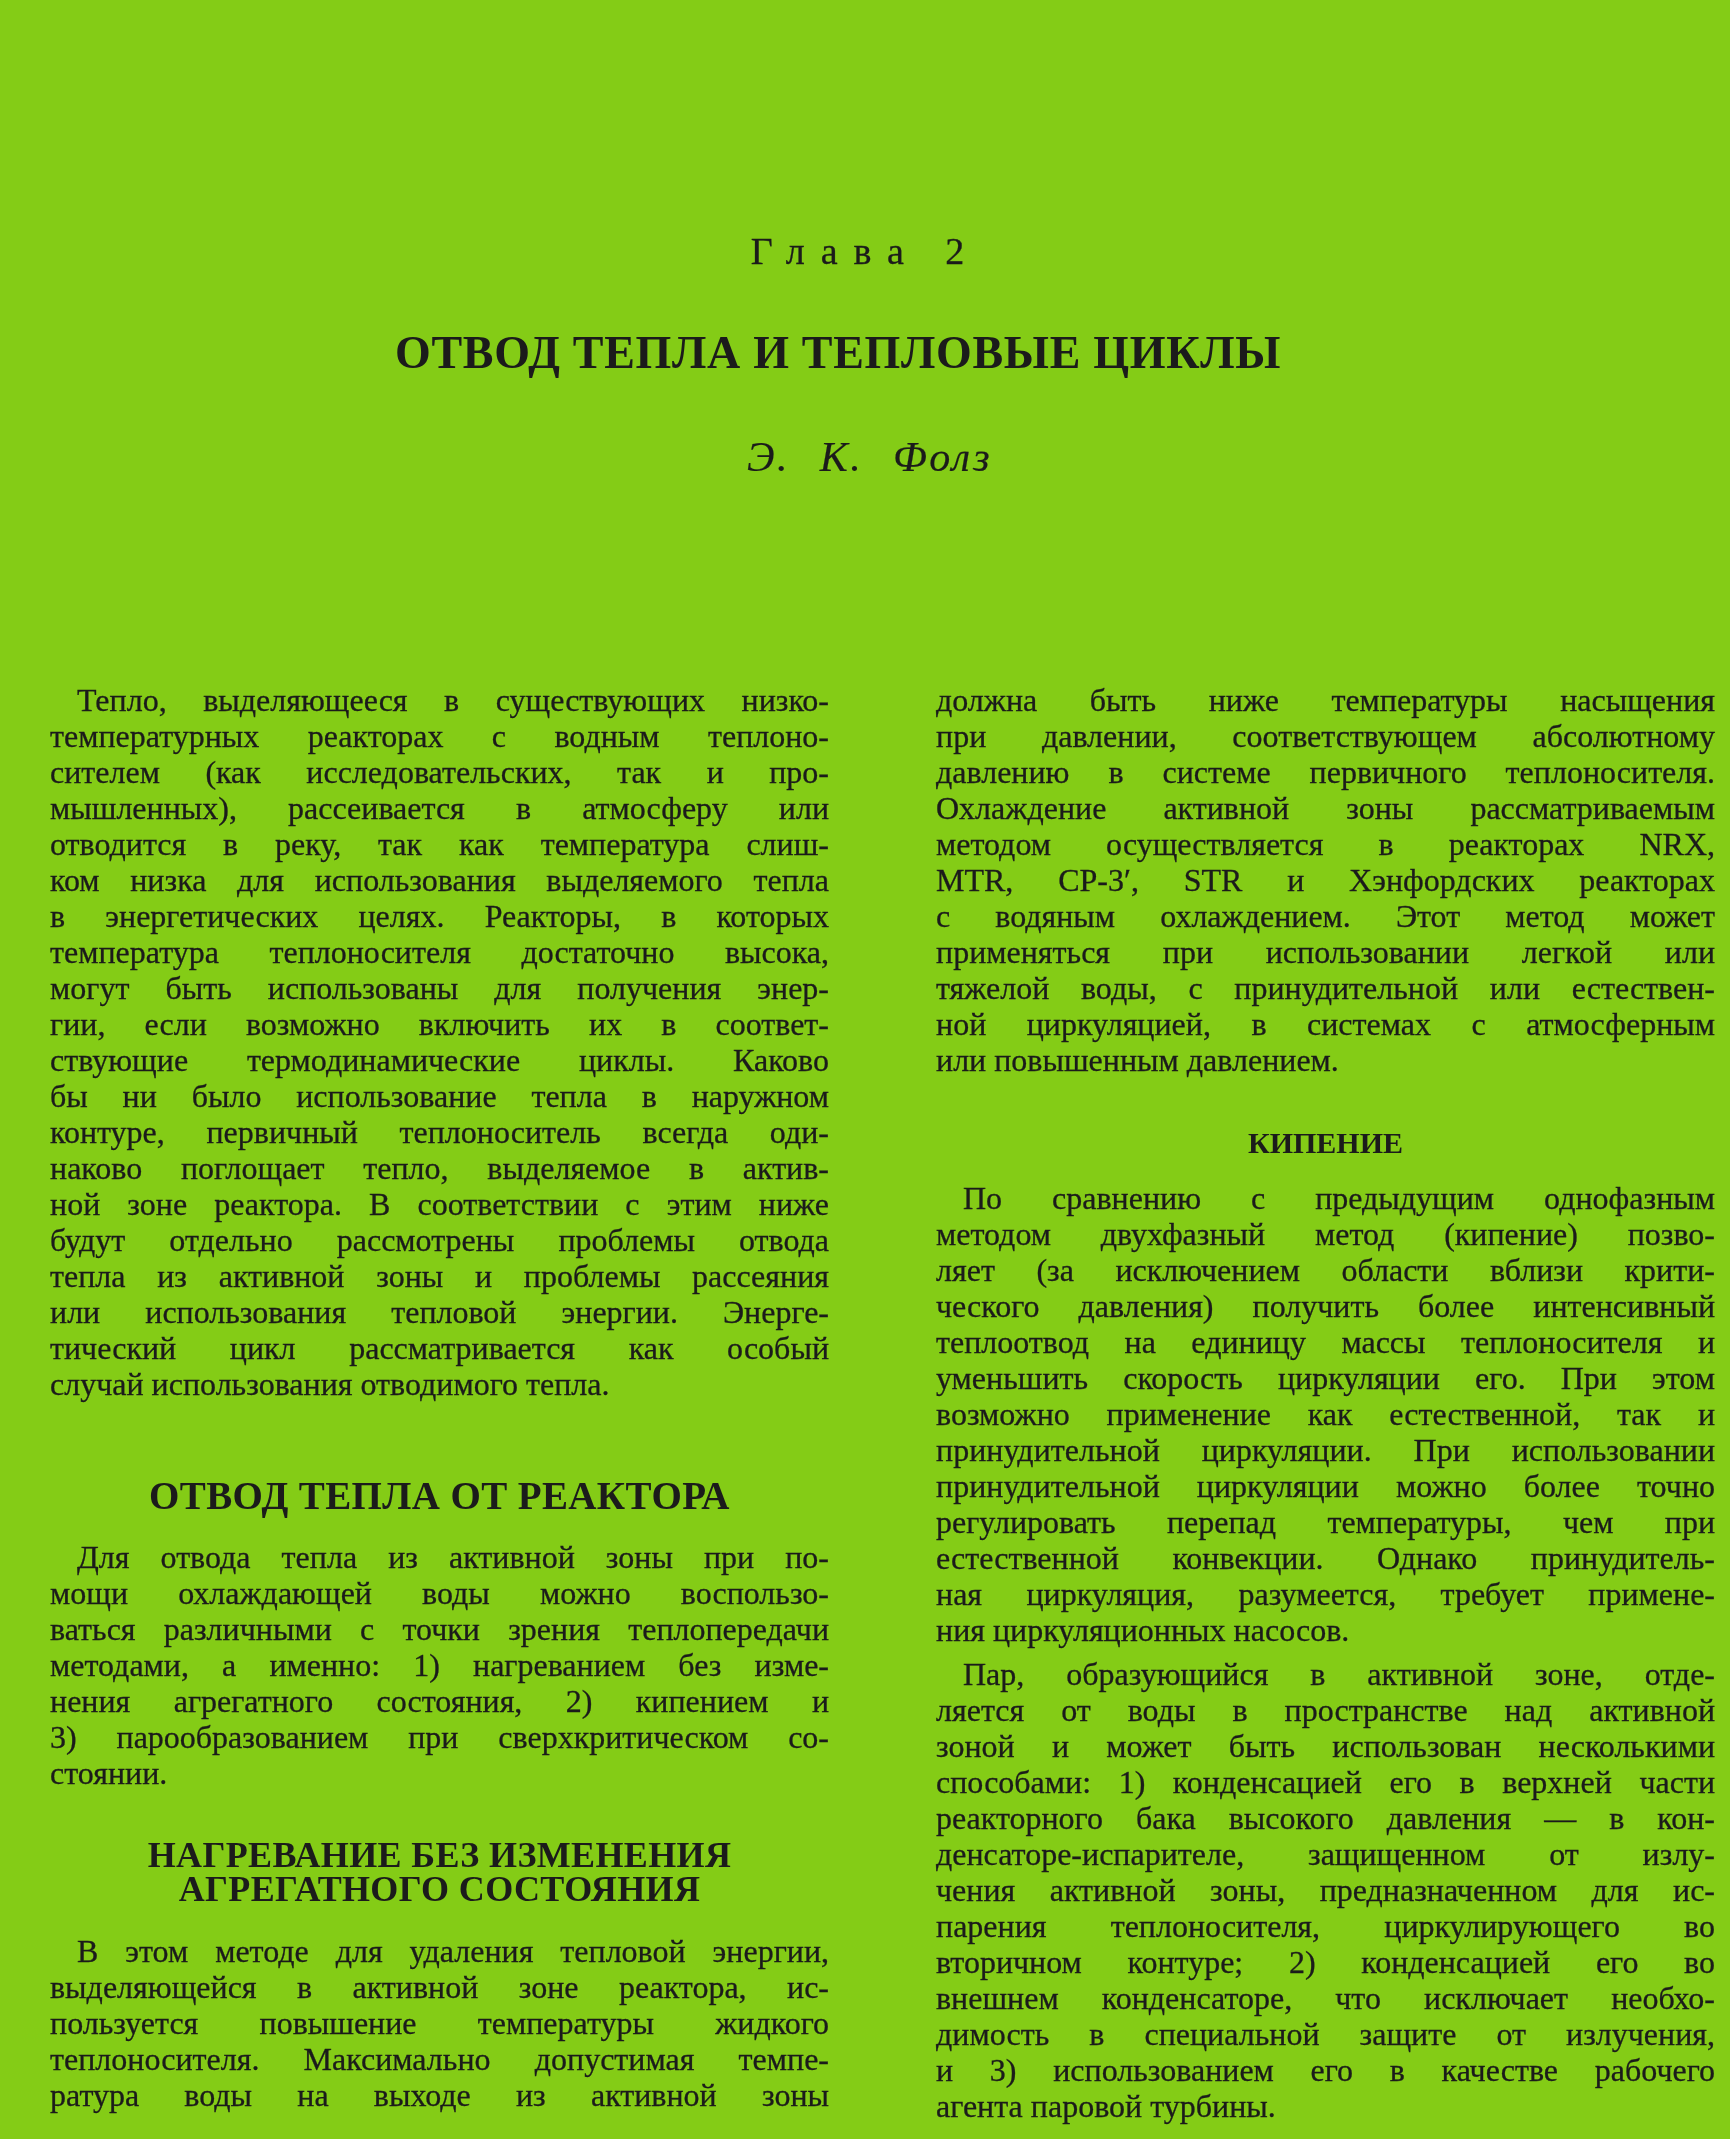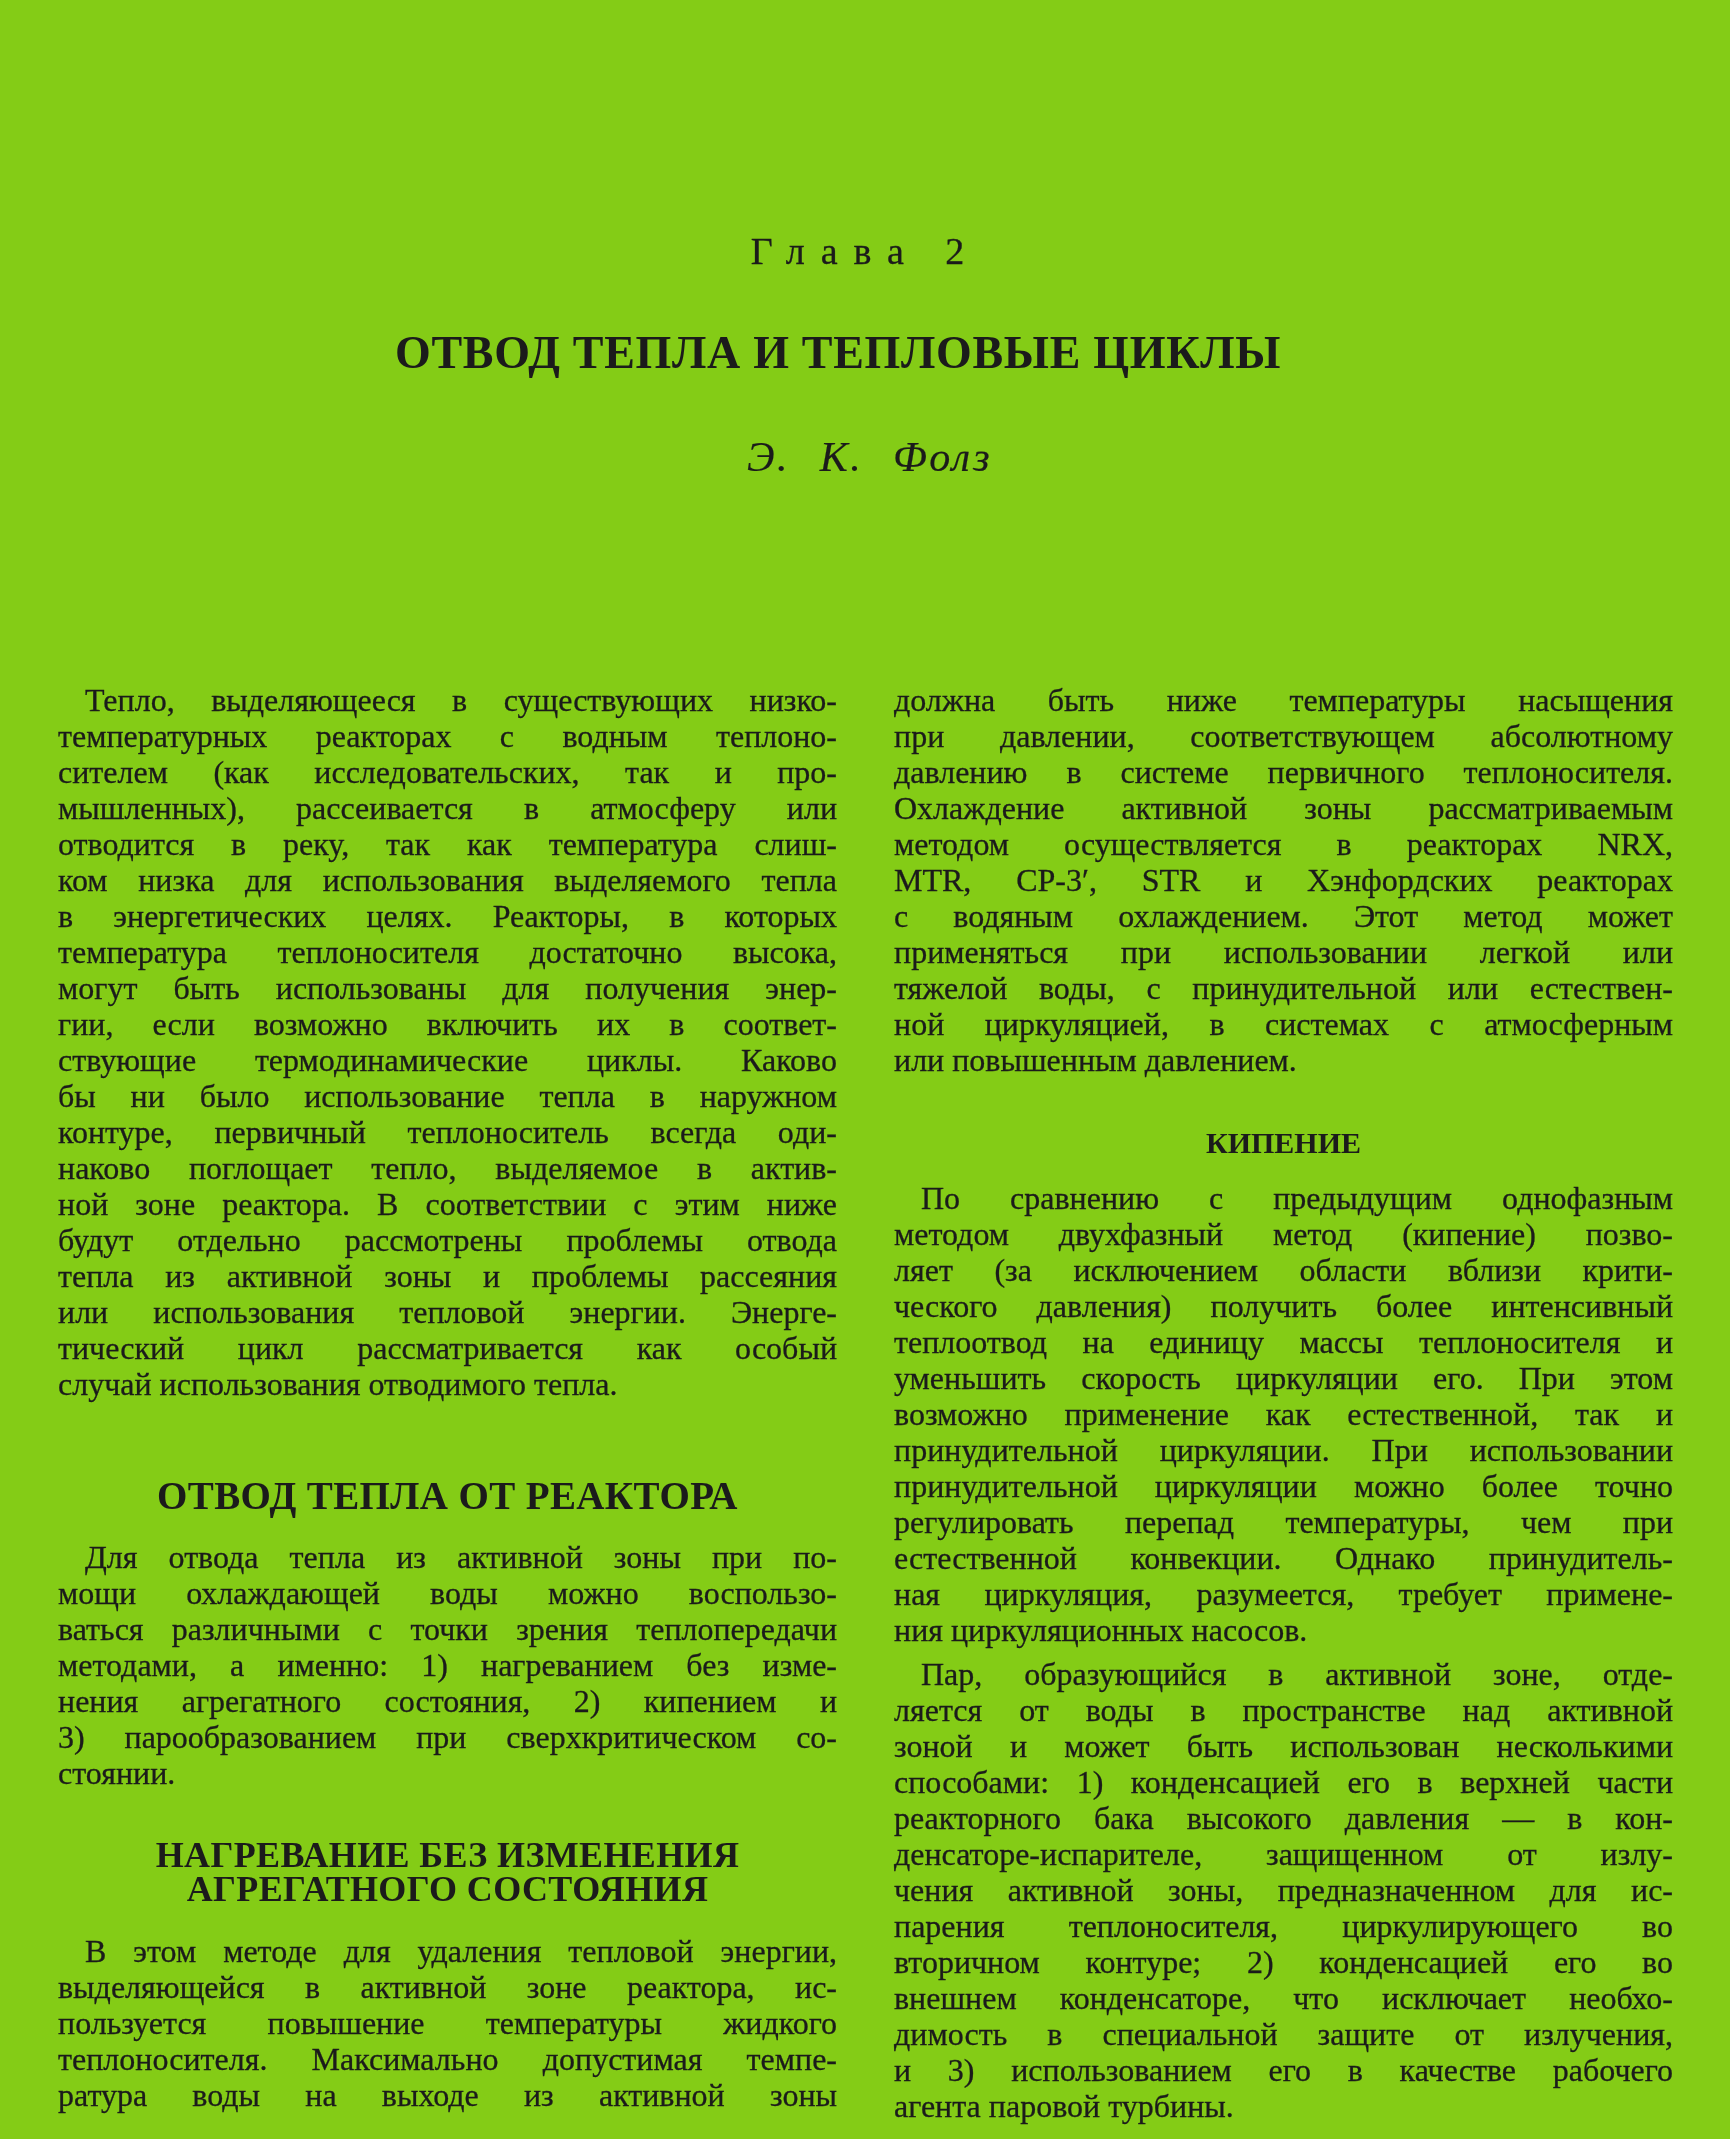--- a/index.html
+++ b/index.html
@@ -53,22 +53,22 @@
     -webkit-text-stroke: 0.2px currentColor;
     white-space: nowrap;
   }
   .col {
     position: absolute;
     top: 682px;
     width: 779px;
     font-size: 32px;
     line-height: 36px;
   }
-  .col-left  { left: 58px; }
-  .col-right { left: 894px; }
+  .col-left  { left: 50px; }
+  .col-right { left: 936px; }
 
   .para { margin: 0; padding: 0; }
   .tline {
     text-align: justify;
     text-align-last: justify;
     -webkit-text-stroke: 0.3px currentColor;
     white-space: normal;
   }
   .para .tline:last-child { text-align-last: left; }
   .para.cont .tline:last-child { text-align-last: justify; }

